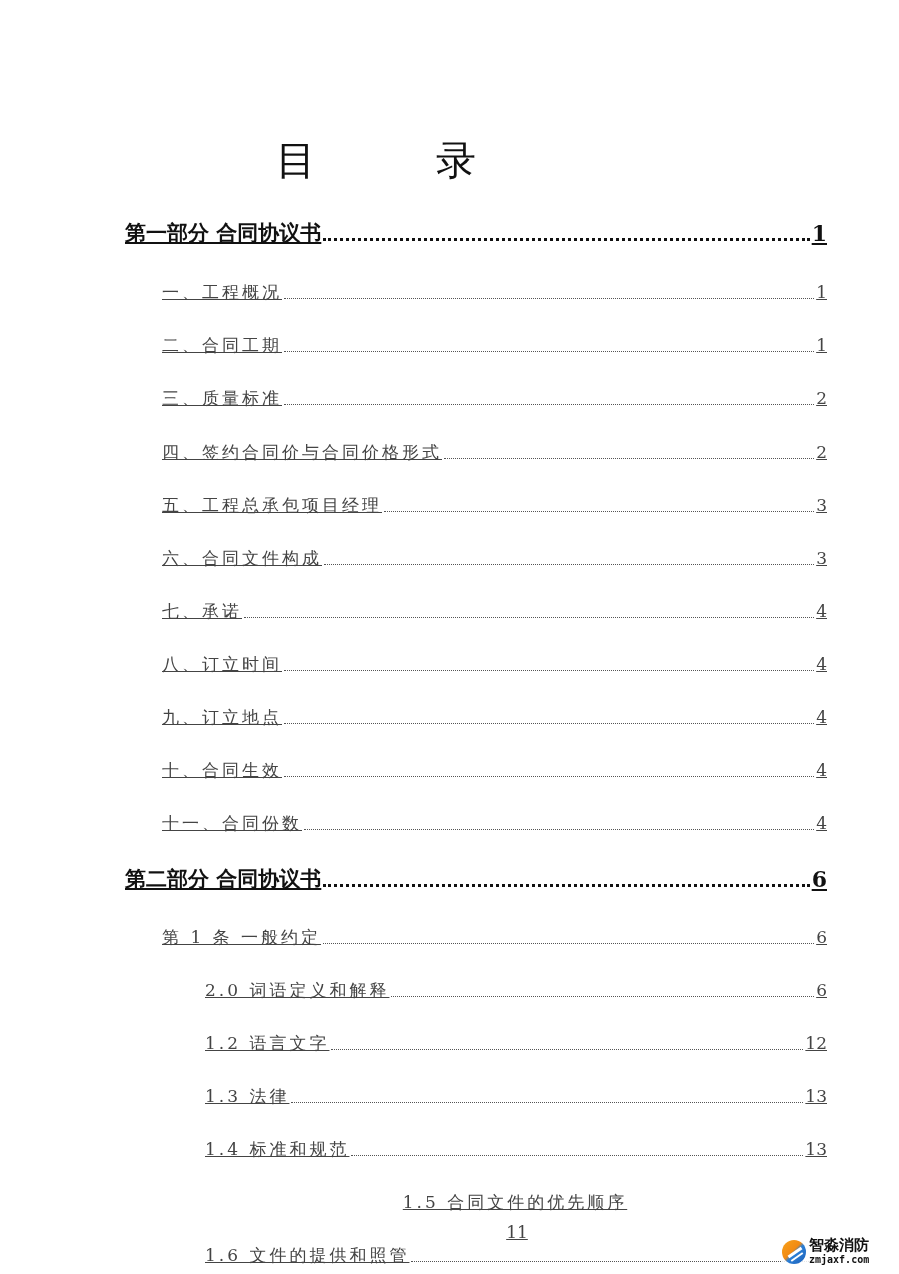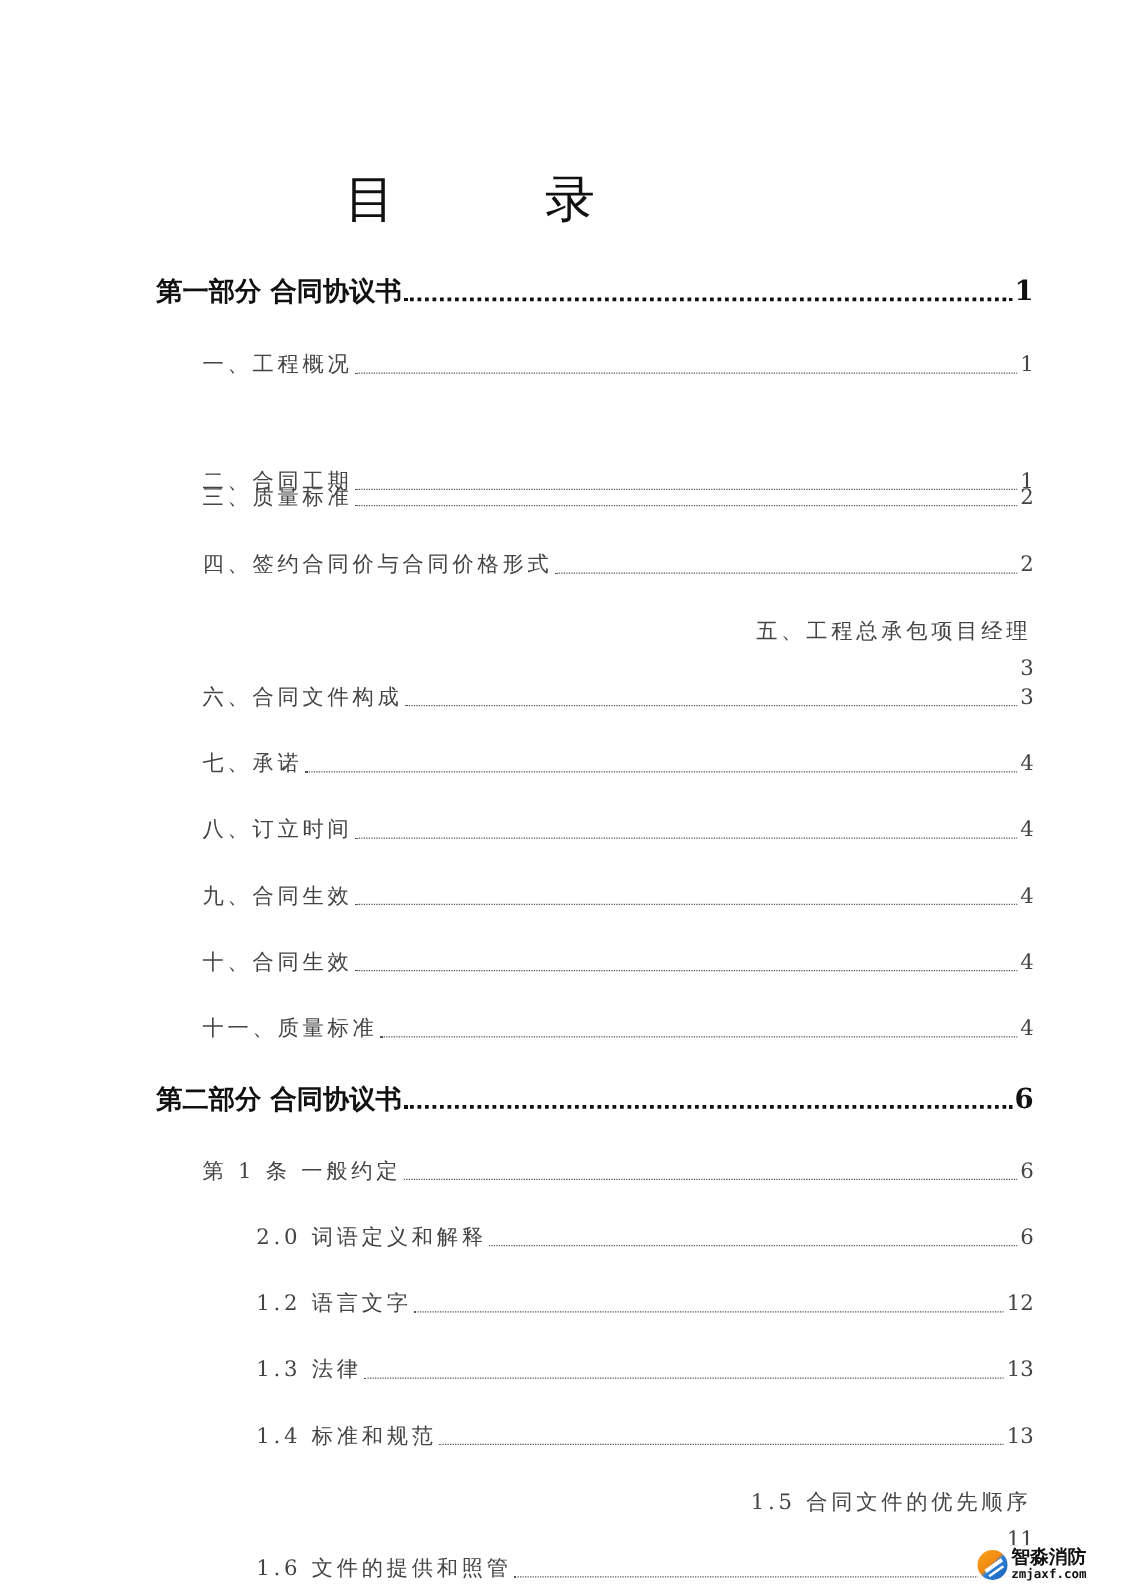--- a/index.html
+++ b/index.html
@@ -25,24 +25,25 @@
     letter-spacing: 40px;
     padding-left: 40px;
     box-sizing: border-box;
     color: #111;
     font-weight: normal;
     line-height: 56px;
   }
   .toc-row {
     position: absolute;
     display: flex;
-    align-items: flex-end;
+    align-items: center;
     height: 30px;
     line-height: 30px;
     white-space: nowrap;
+    text-decoration: underline;
   }
   .toc-label {
     flex: 0 0 auto;
     padding-right: 2px;
   }
   .toc-dots {
     flex: 1 1 auto;
     overflow: hidden;
     height: 30px;
     position: relative;
@@ -154,67 +155,67 @@
 <div class="toc-row lvl-0" style="top: 218px;">
       <span class="toc-label">第一部分  合同协议书</span>
       <span class="toc-dots"></span>
       <span class="toc-page">1</span>
     </div>
     <div class="toc-row lvl-1" style="top: 277px;">
       <span class="toc-label label-spaced">一、工程概况</span>
       <span class="toc-dots"></span>
       <span class="toc-page">1</span>
     </div>
-    <div class="toc-row lvl-1" style="top: 330px; margin-top: 40px;">
+    <div class="toc-row lvl-1" style="top: 330px;">
       <span class="toc-label label-spaced">二、合同工期</span>
       <span class="toc-dots"></span>
       <span class="toc-page">1</span>
     </div>
     <div class="toc-row lvl-1" style="top: 383px;">
       <span class="toc-label label-spaced">三、质量标准</span>
       <span class="toc-dots"></span>
       <span class="toc-page">2</span>
     </div>
     <div class="toc-row lvl-1" style="top: 437px;">
       <span class="toc-label label-spaced">四、签约合同价与合同价格形式</span>
       <span class="toc-dots"></span>
       <span class="toc-page">2</span>
     </div>
-    <div class="toc-row lvl-1" style="top: 490px; flex-direction: column;">
+    <div class="toc-row lvl-1" style="top: 490px;">
       <span class="toc-label label-spaced">五、工程总承包项目经理</span>
       <span class="toc-dots"></span>
       <span class="toc-page">3</span>
     </div>
     <div class="toc-row lvl-1" style="top: 543px;">
       <span class="toc-label label-spaced">六、合同文件构成</span>
       <span class="toc-dots"></span>
       <span class="toc-page">3</span>
     </div>
     <div class="toc-row lvl-1" style="top: 596px;">
       <span class="toc-label label-spaced">七、承诺</span>
       <span class="toc-dots"></span>
       <span class="toc-page">4</span>
     </div>
     <div class="toc-row lvl-1" style="top: 649px;">
       <span class="toc-label label-spaced">八、订立时间</span>
       <span class="toc-dots"></span>
       <span class="toc-page">4</span>
     </div>
     <div class="toc-row lvl-1" style="top: 702px;">
-      <span class="toc-label label-spaced">九、合同生效</span>
+      <span class="toc-label label-spaced">九、订立地点</span>
       <span class="toc-dots"></span>
       <span class="toc-page">4</span>
     </div>
     <div class="toc-row lvl-1" style="top: 755px;">
       <span class="toc-label label-spaced">十、合同生效</span>
       <span class="toc-dots"></span>
       <span class="toc-page">4</span>
     </div>
     <div class="toc-row lvl-1" style="top: 808px;">
-      <span class="toc-label label-spaced">十一、质量标准</span>
+      <span class="toc-label label-spaced">十一、合同份数</span>
       <span class="toc-dots"></span>
       <span class="toc-page">4</span>
     </div>
     <div class="toc-row lvl-0" style="top: 864px;">
       <span class="toc-label">第二部分  合同协议书</span>
       <span class="toc-dots"></span>
       <span class="toc-page">6</span>
     </div>
     <div class="toc-row lvl-1" style="top: 922px;">
       <span class="toc-label label-spaced">第 1 条  一般约定</span>

